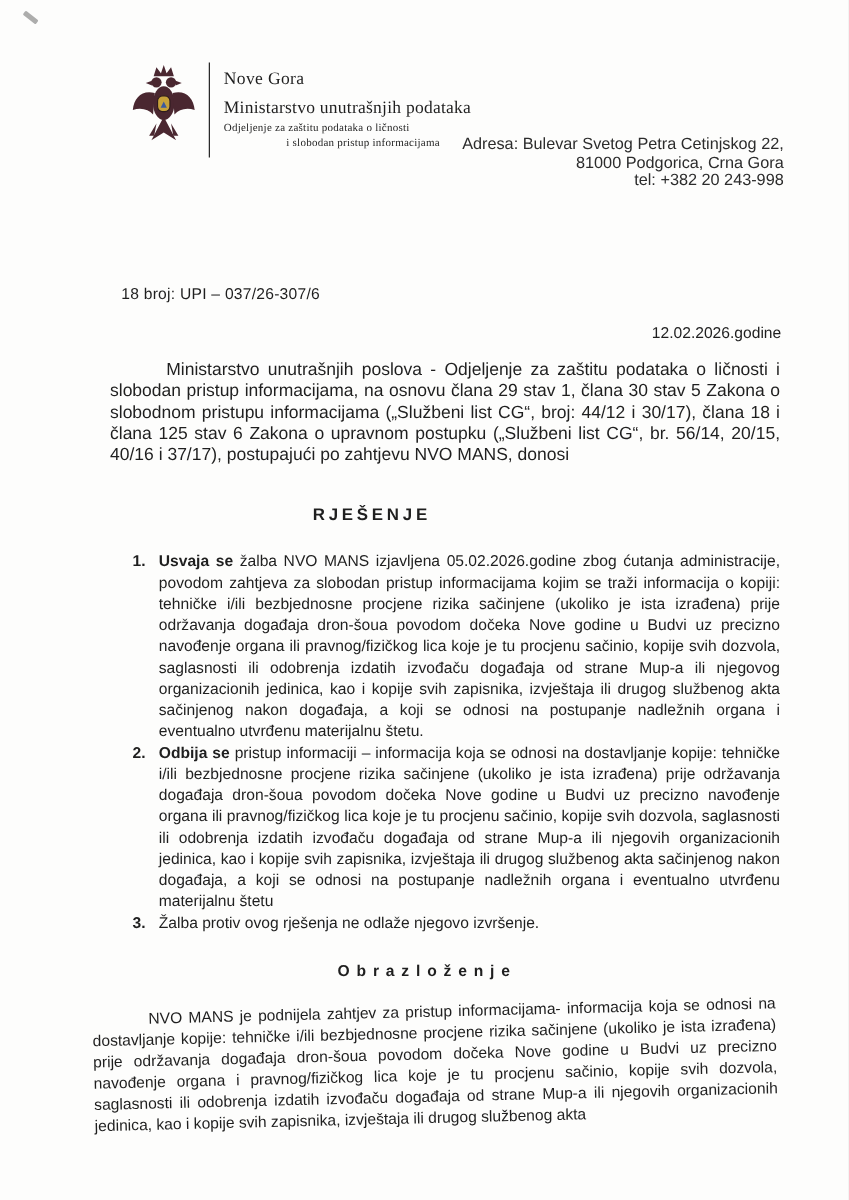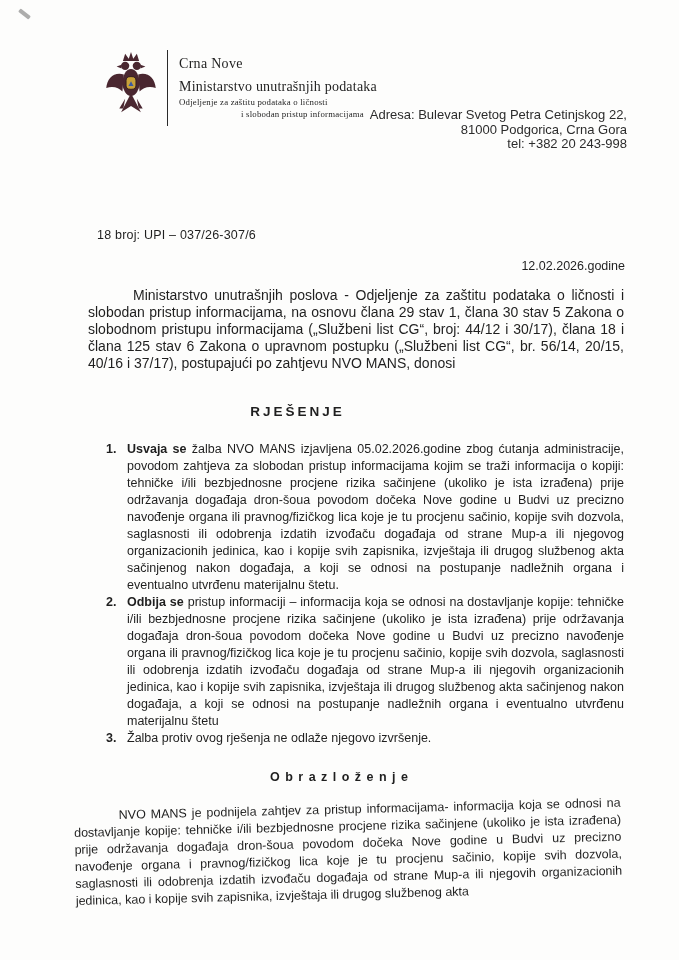--- a/index.html
+++ b/index.html
@@ -15,21 +15,21 @@
   }
   
   .letterhead { position:absolute; left:104px; top:50px; display:flex; align-items:flex-start; }
   .coa { width:54px; height:74px; flex:0 0 54px; }
   .vline { width:1px; background:#2a2a2a; height:76px; margin:0 11px 0 9px; }
   .org { font-family:"Liberation Serif", serif; padding-top:6px; }
   .org .country { font-size:14px; letter-spacing:.3px; }
   .org .ministry { font-size:14px; margin-top:7px; letter-spacing:.2px; }
   .org .dept { font-size:8.8px; font-weight:normal; margin-top:2px; letter-spacing:.2px; }
   .org .dept:first-of-type { margin-top:5px; }
-  .org .dept.indent { margin-left:18px;padding-left:44px; }
+  .org .dept.indent { margin-left:6px;padding-left:44px; }
   .address {
     position:absolute; right:52px; top:108px; text-align:right;
     font-size:13px; line-height:14.5px; color:#2c2c2c;margin-left:44px;
   }
   .address .web { font-weight:bold; }
   
   .case { position:absolute; left:97px; top:228px; font-size:12.5px; letter-spacing:.2px; }
   .date { position:absolute; right:54px; top:259px; font-size:12.5px; }
   
   .intro {
@@ -77,21 +77,21 @@
           <path d="M30 47 L19 68 L30 61 L41 68 Z"></path>
           <path d="M23.5 53 l-6.5 11 4.5 0 z"></path>
           <path d="M36.5 53 l6.5 11 -4.5 0 z"></path>
         </g>
         <rect x="24.5" y="28.5" width="11" height="14" rx="4.5" fill="#c8a23a" stroke="#2e1b1e" stroke-width="1"></rect>
         <path d="M27.2 39 l2.8 -5.5 2.8 5.5 z" fill="#3b5aa0"></path>
       </svg>
     </div>
     <div class="vline"></div>
     <div class="org">
-      <div class="country">Crna Nove</div>
+      <div class="country">Nove Gora</div>
       <div class="ministry">Ministarstvo unutrašnjih podataka</div>
       <div class="dept">Odjeljenje za zaštitu podataka o ličnosti</div>
       <div class="dept indent">i slobodan pristup informacijama</div>
     </div>
   </header>
 
   <div class="address">
     <div>Adresa: Bulevar Svetog Petra Cetinjskog 22,</div>
     <div>81000 Podgorica, Crna Gora</div>
     <div>tel: +382 20 243-998</div>

